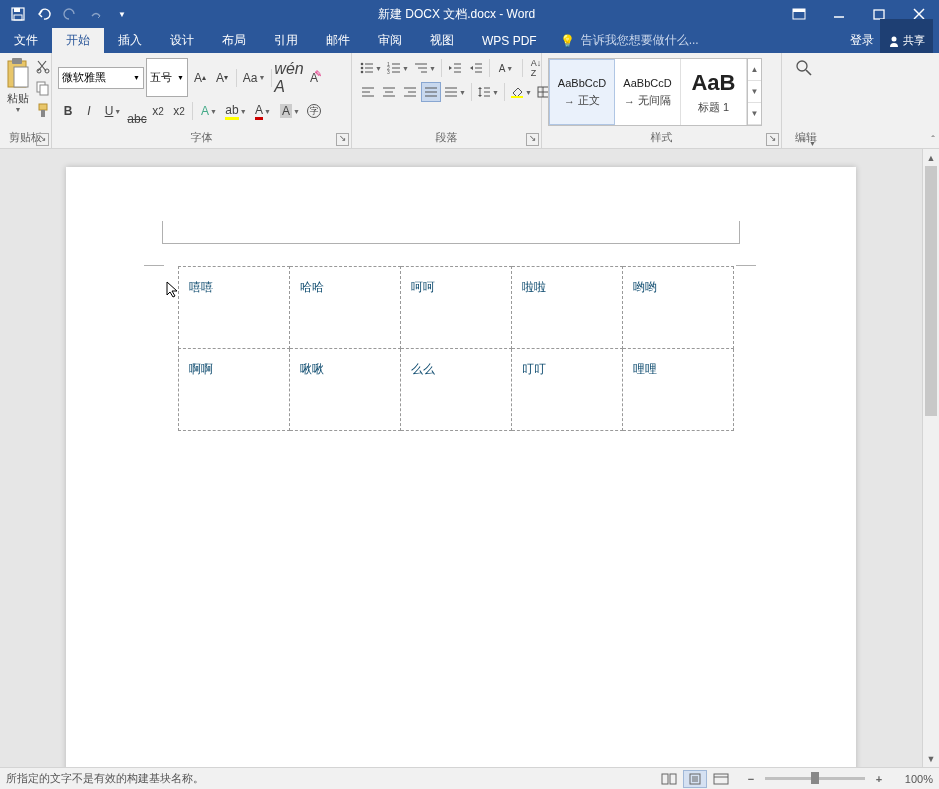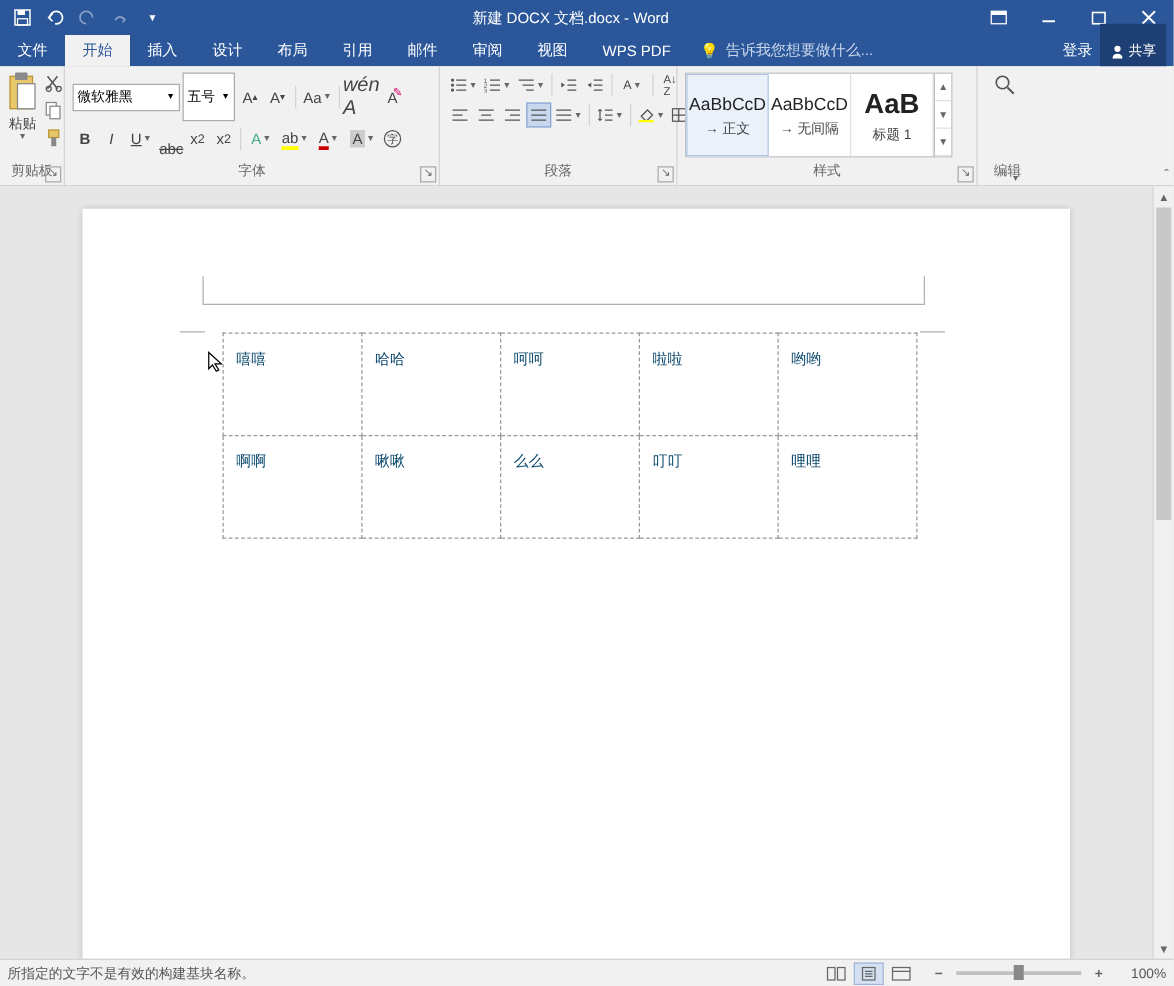--- a/index.html
+++ b/index.html
@@ -50,21 +50,21 @@
 
 
 .para-rows { display:flex; flex-direction:column; gap:4px; padding:3px 2px; }
 .para-row { display:flex; align-items:center; gap:1px; }
 .ibtn.active { background:#c8d8ee; border:1px solid #88a6d1; }
 
 
 .styles-gal { display:flex; border:1px solid #c0c0c0; background:#fff; margin:3px 2px 0; height:68px; }
 .style-item { width:66px; border-right:1px solid #e0e0e0; display:flex; flex-direction:column; align-items:center; justify-content:center; cursor:pointer; font-size:11px; color:#444; padding:2px; }
 .style-item.sel { border:1px solid #b0c6e4; background:#eaf1fb; }
-.style-item .prev { font-size:14px; color:#222; margin-bottom:4px; }
+.style-item .prev { font-size:11px; color:#222; margin-bottom:4px; }
 .style-item .prev.big { font-size:22px; font-weight:bold; }
 .style-scroll { width:14px; display:flex; flex-direction:column; border-left:1px solid #c0c0c0; }
 .style-scroll div { flex:1; display:flex; align-items:center; justify-content:center; font-size:8px; color:#666; cursor:pointer; border-bottom:1px solid #e0e0e0; }
 
 
 .edit-col { display:flex; flex-direction:column; align-items:center; padding:3px 8px; gap:3px; }
 
 
 .doc-area { position:absolute; top:149px; left:0; right:17px; bottom:22px; background:#e6e6e6; overflow:hidden; }
 .page { background:#fff; width:790px; height:1020px; margin:18px auto 0; box-shadow:0 0 6px rgba(0,0,0,0.2); position:relative; }

